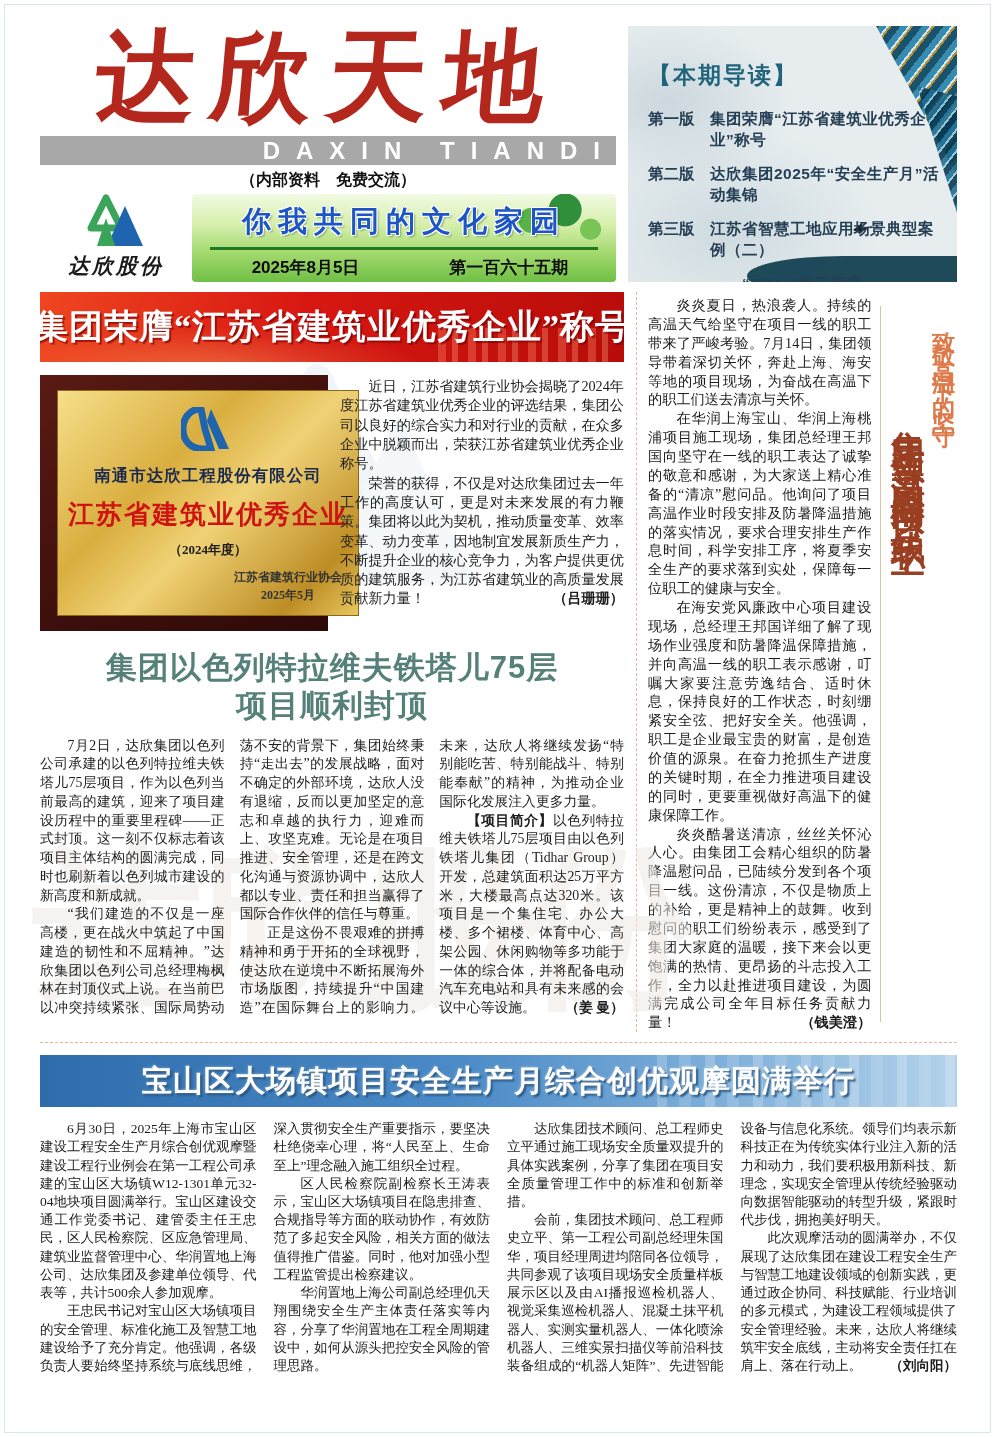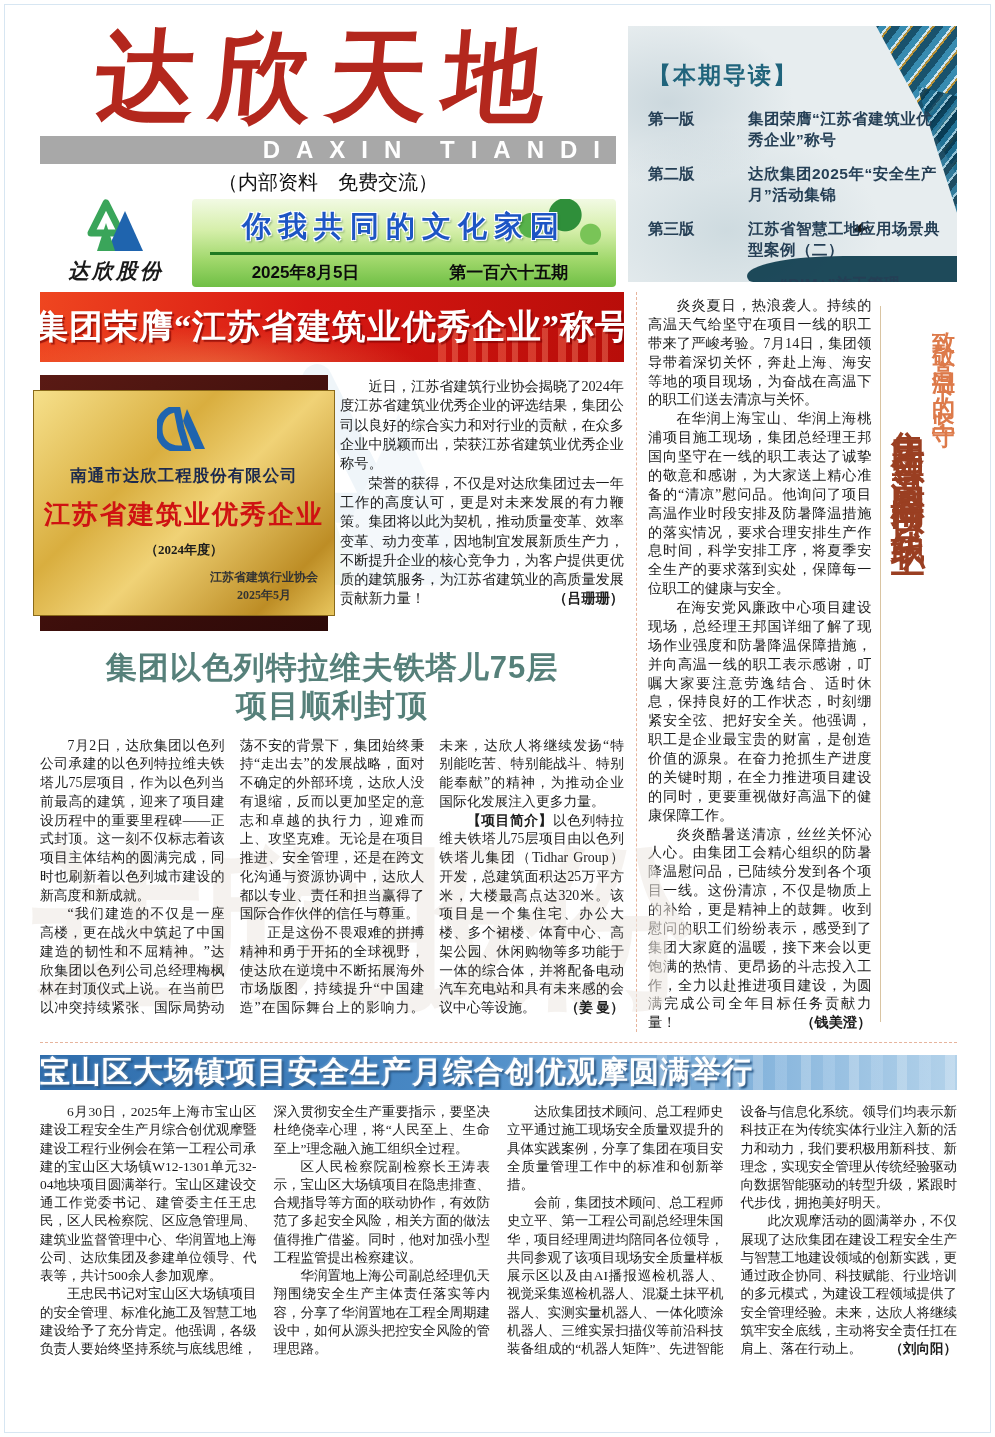--- a/index.html
+++ b/index.html
@@ -23,21 +23,21 @@
     letter-spacing:16px;text-align:center;transform:skewX(-5deg);
     font-family:"Liberation Serif","DejaVu Serif",serif;white-space:nowrap;
   }
   .title-bar{
     margin-top:6px;height:36px;background:#a8a8a8;display:flex;align-items:center;justify-content:flex-end;
   }
   .title-bar span{
     color:#ffffff;font-family:"Liberation Sans","DejaVu Sans",sans-serif;
     font-weight:bold;font-size:24px;letter-spacing:16px;white-space:nowrap;
   }
-  .subtitle{text-align:center;font-size:20px;font-weight:normal;color:#111;margin-top:5px;}
+  .subtitle{text-align:center;font-size:16px;font-weight:bold;color:#111;margin-top:5px;}
   .masthead-bottom{display:flex;margin-top:3px;flex:1;}
   .brand{width:152px;display:flex;flex-direction:column;align-items:center;justify-content:flex-end;padding-bottom:2px;}
   .brand svg{display:block;}
   .brand-name{font-size:21px;font-weight:bold;font-style:italic;color:#1a1a1a;margin-top:2px;letter-spacing:3px;}
   .slogan-banner{
     flex:1;position:relative;border-radius:4px;overflow:hidden;
     background:
       radial-gradient(circle at 88% 18%, #2f8f3a 0 16px, transparent 17px),
       radial-gradient(circle at 80% 30%, #57b24a 0 12px, transparent 13px),
       radial-gradient(circle at 94% 40%, #79c457 0 10px, transparent 11px),
@@ -79,21 +79,21 @@
   .guide-silhouette{
     position:absolute;right:0;bottom:0;width:210px;height:26px;
     background:#0d3c4d;border-radius:60% 0 0 8px / 100% 0 0 8px;opacity:.92;
   }
   .bird-icon{position:absolute;right:84px;bottom:44px;}
   .guide-title{
     position:relative;z-index:2;color:#20647c;font-weight:bold;font-size:23px;letter-spacing:2px;
     font-family:"Liberation Sans","DejaVu Sans",sans-serif;margin-bottom:18px;
   }
   .guide-list{position:relative;z-index:2;}
-  .guide-row{display:flex;margin-bottom:13px;font-family:"Liberation Sans","DejaVu Sans",sans-serif;gap:38px;}
+  .guide-row{display:flex;margin-bottom:13px;font-family:"Liberation Sans","DejaVu Sans",sans-serif;}
   .g-label{width:62px;flex:0 0 62px;font-size:15.5px;font-weight:bold;color:#253f55;}
   .g-text{font-size:15.5px;font-weight:bold;color:#253f55;letter-spacing:.5px;}
   
   .main-section{display:flex;margin-top:10px;position:relative;}
   .main-left{width:584px;flex:0 0 584px;padding-right:12px;border-right:1px dashed #e7b49c;position:relative;}
   .main-left-content{position:relative;z-index:1;}
   .wm-logo{position:absolute;left:170px;top:70px;opacity:.16;z-index:0;}
   .wm-text{
     position:absolute;left:-8px;bottom:-14px;z-index:0;
     font-size:175px;font-weight:bold;color:#eee8e2;opacity:.55;letter-spacing:-12px;white-space:nowrap;
@@ -109,21 +109,21 @@
     background:repeating-linear-gradient(90deg,#ff8a6a 0 8px,transparent 8px 14px,#ff9d7d 14px 20px,transparent 20px 30px);
   }
   .red-banner span{
     position:relative;z-index:1;color:#ffffff;font-size:34px;font-weight:bold;letter-spacing:1px;white-space:nowrap;
     text-shadow:2px 2px 1px rgba(120,0,0,.65);
   }
   .article1-row{display:flex;gap:12px;margin-top:13px;height:256px;}
   .plaque{
     margin:0;width:288px;flex:0 0 288px;box-sizing:border-box;
     background:linear-gradient(145deg,#5a1a14,#3c0e0b 60%,#2d0a08);
-    padding:15px 17px;display:flex;justify-content:center;
+    padding:15px 17px;display:flex;
   }
   .plaque-inner{
     flex:1;background:linear-gradient(135deg,#f6e08b 0%,#d9ae3f 35%,#f0d276 55%,#bd8d25 85%,#e8c65e 100%);
     border:1px solid #8a6a1a;display:flex;flex-direction:column;align-items:center;padding:16px 10px 10px;box-sizing:border-box;
   }
   .plaque-company{font-size:16.5px;font-weight:bold;color:#1c2a4e;letter-spacing:1px;margin-top:10px;white-space:nowrap;}
   .plaque-award{font-size:26px;font-weight:bold;color:#cf1212;letter-spacing:2px;margin-top:10px;white-space:nowrap;}
   .plaque-year{font-size:13px;font-weight:bold;color:#1c1c1c;margin-top:9px;}
   .plaque-issuer{align-self:flex-end;text-align:center;margin-top:auto;margin-right:6px;font-size:12px;font-weight:bold;color:#333;line-height:1.55;}
   .body-text p{margin:0;text-indent:2em;text-align:justify;color:#1c1c1c;}
@@ -144,21 +144,21 @@
     padding-top:112px;white-space:nowrap;
   }
   .v-kicker{
     writing-mode:vertical-rl;font-family:"Liberation Sans","DejaVu Sans",sans-serif;
     font-size:23px;font-weight:bold;color:#dd7a4a;letter-spacing:13px;line-height:1.2;
     padding-top:22px;margin-left:2px;white-space:nowrap;
   }
   
   .bottom-section{border-top:1px dashed #e7b49c;margin-top:10px;padding-top:12px;}
   .blue-banner{
-    height:35px;display:flex;align-items:center;position:relative;overflow:hidden;
+    height:52px;display:flex;align-items:center;justify-content:center;position:relative;overflow:hidden;
     background:linear-gradient(90deg,#2e6cab 0%,#4a8ac6 45%,#7fb0da 75%,#b3d2ea 100%);
   }
   .blue-banner::after{
     content:"";position:absolute;right:0;top:0;bottom:0;width:300px;opacity:.4;
     background:repeating-linear-gradient(90deg,rgba(255,255,255,.55) 0 10px,transparent 10px 22px,rgba(220,235,250,.5) 22px 34px,transparent 34px 48px);
   }
   .blue-banner span{
     position:relative;z-index:1;color:#fff;font-weight:bold;font-size:30px;letter-spacing:1px;white-space:nowrap;
     font-family:"Liberation Serif","DejaVu Serif",serif;
     text-shadow:0 0 3px rgba(255,255,255,.45),2px 2px 2px #1a4a7a;

